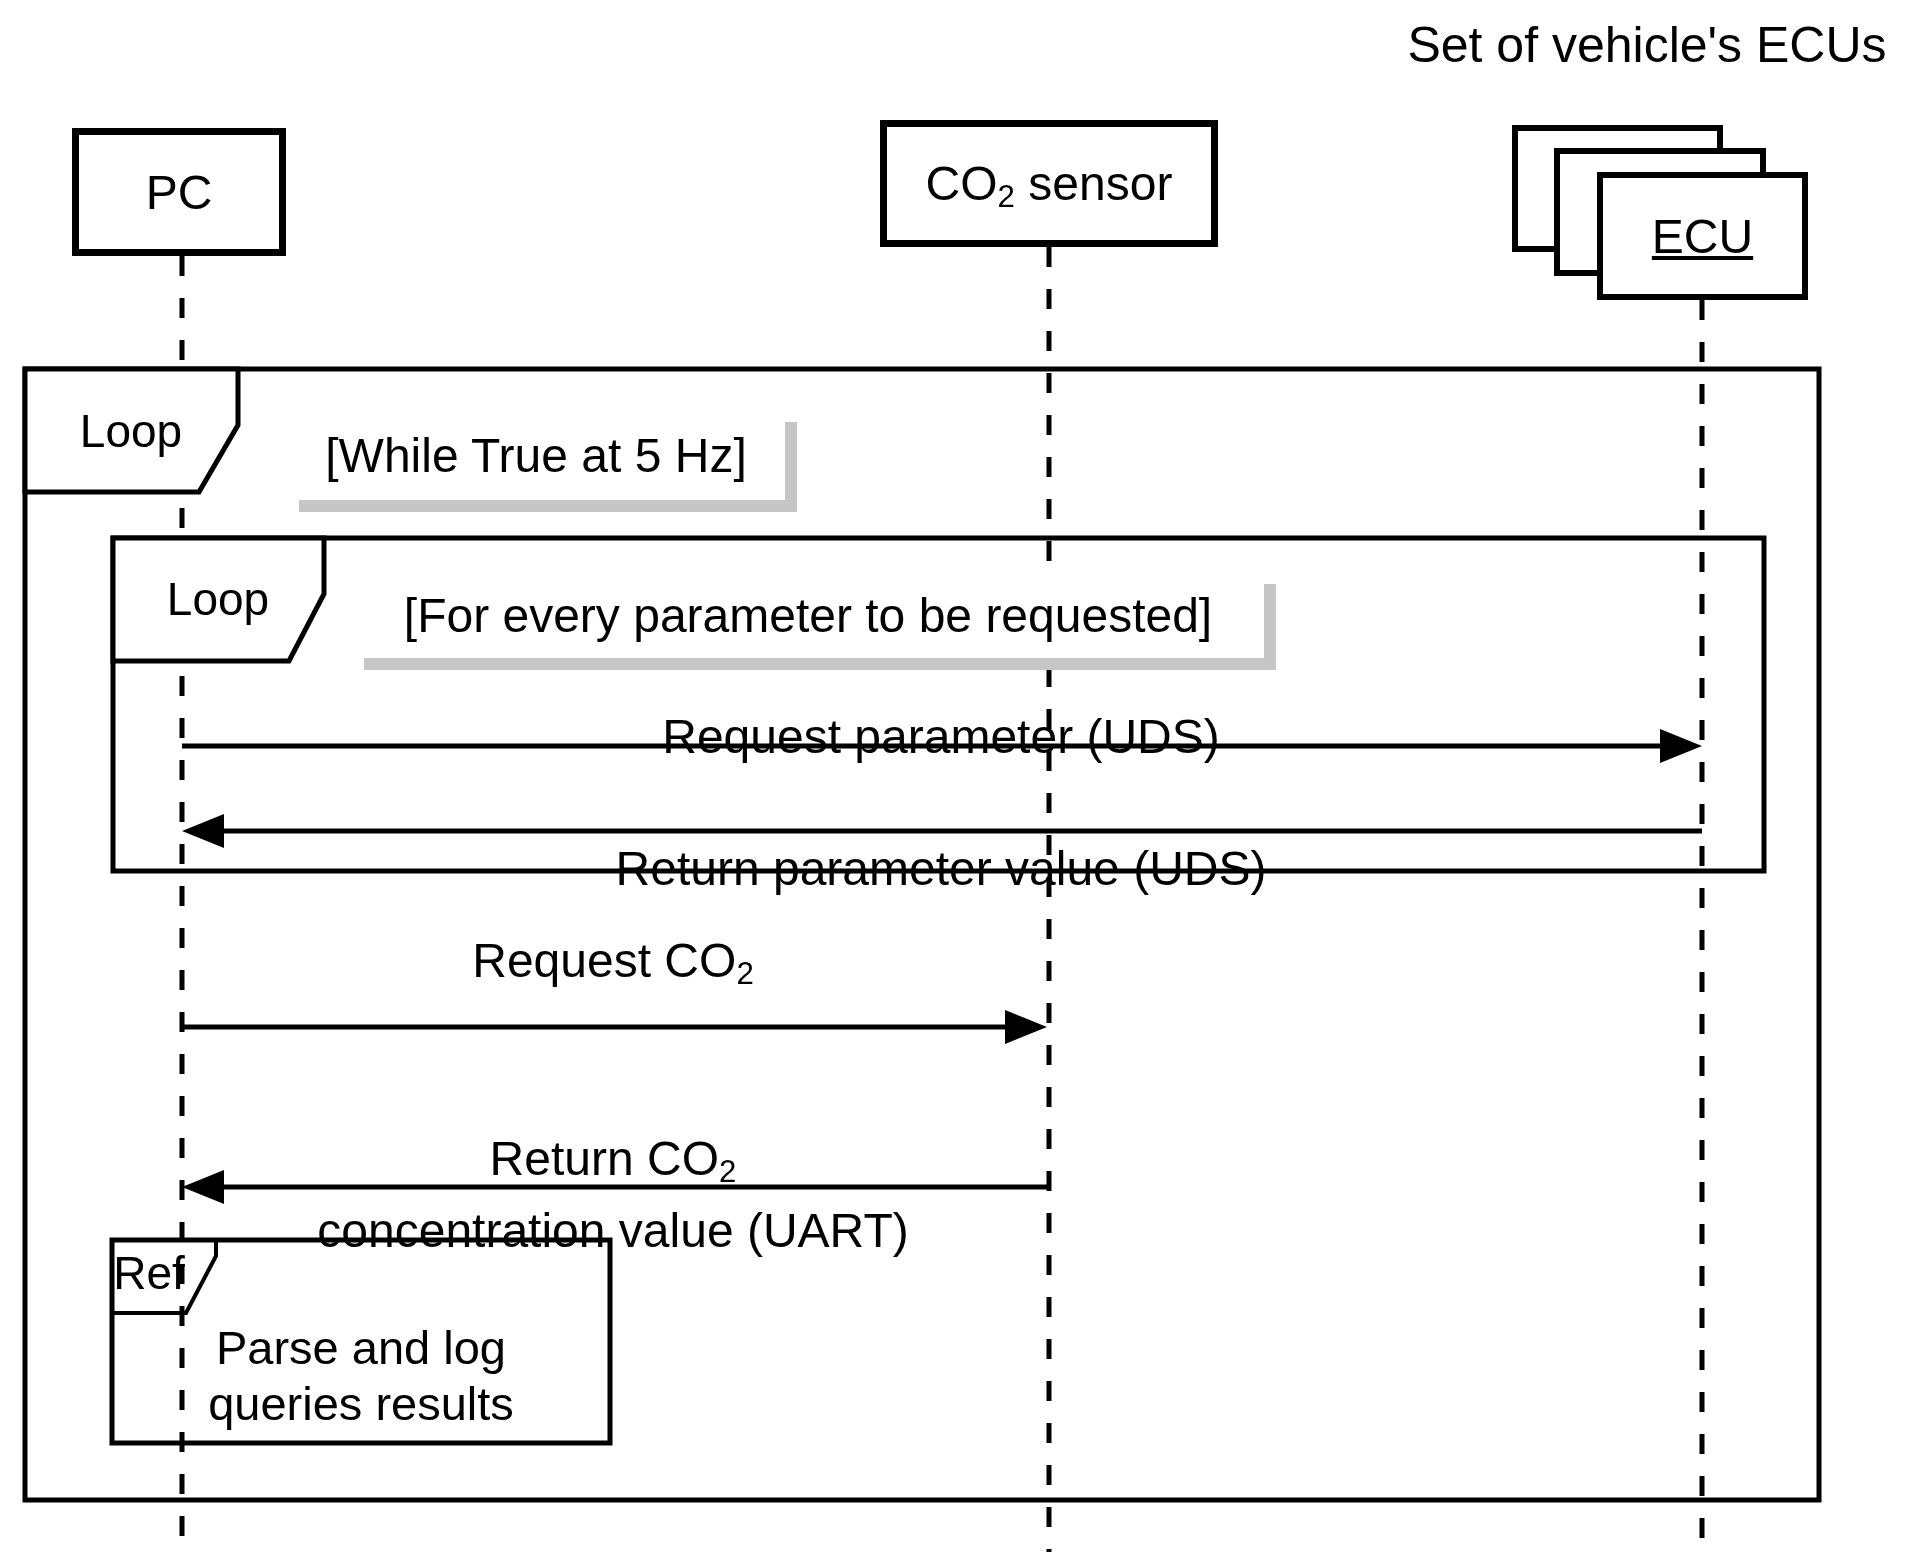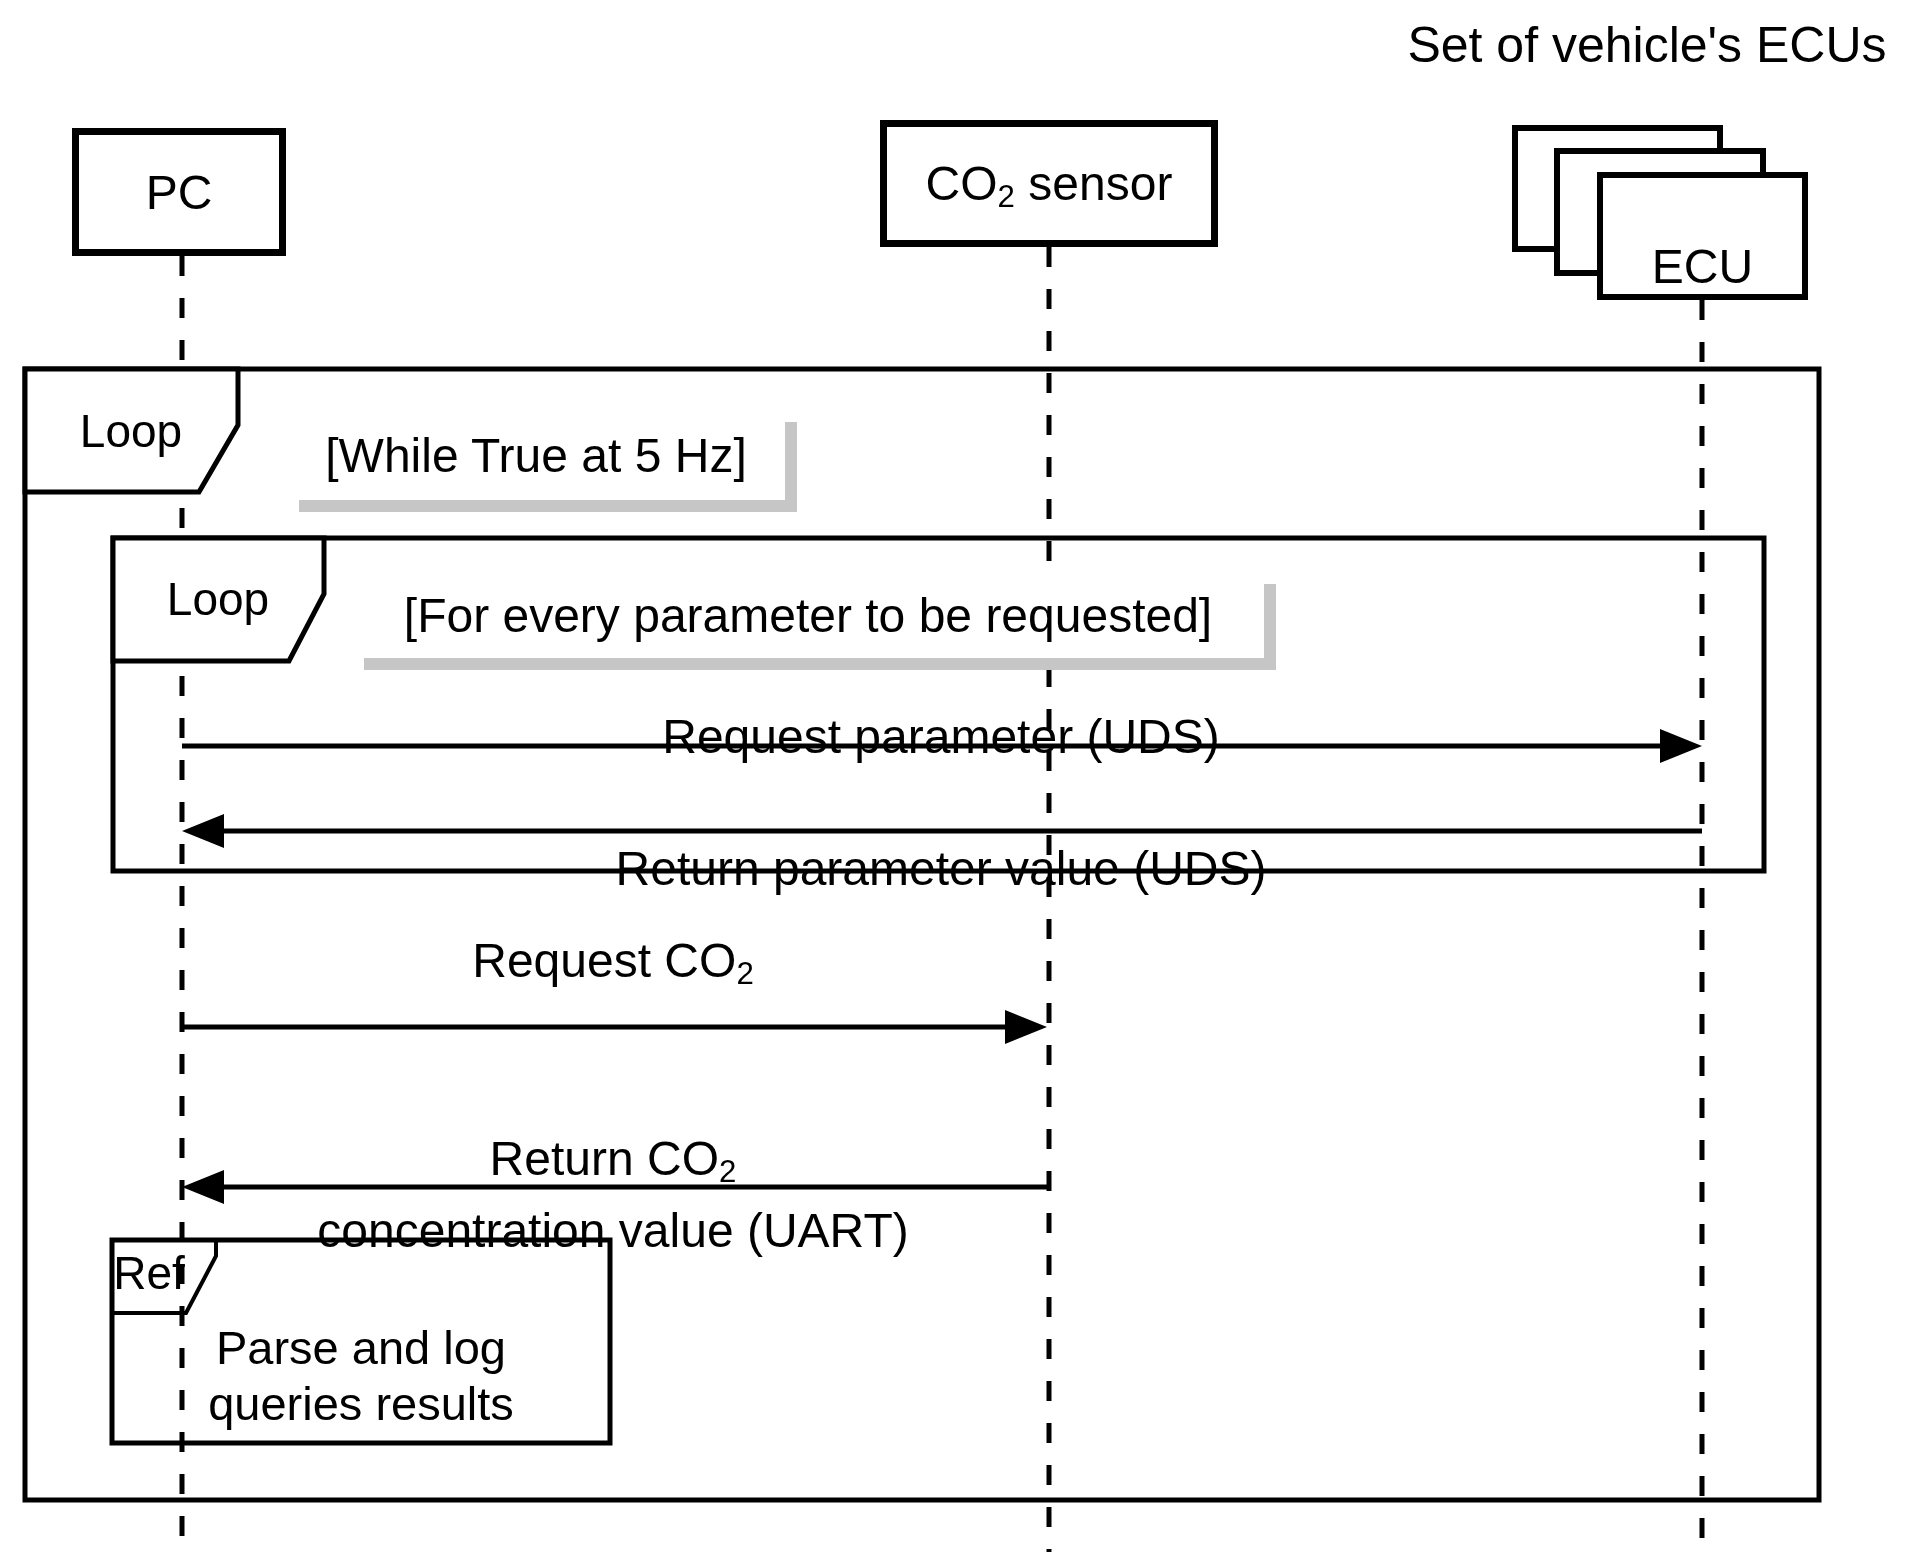--- a/index.html
+++ b/index.html
@@ -9,21 +9,21 @@
     width:1910px; height:1568px;
     font-family:"Liberation Sans","DejaVu Sans",sans-serif;
     color:var(--stroke);
   }
   .stage { position:relative; width:1910px; height:1568px; overflow:hidden; background:var(--bg); }
   svg.layer { position:absolute; left:0; top:0; }
 
   .ln   { stroke:var(--stroke); fill:none; }
   .wfill{ fill:var(--bg); }
   .afill{ fill:var(--stroke); stroke:none; }
-  .center{ display:flex; align-items:flex-end; justify-content:center; }
+  .center{ display:flex; align-items:center; justify-content:center;text-decoration:underline; }
 
   .actor-box {
     position:absolute; background:var(--bg);
     border:7px solid var(--stroke);
     display:flex; align-items:center; justify-content:center;
     font-size:48px;
   }
   .ecu-layer { position:absolute; background:var(--bg); border:6px solid var(--stroke); }
 
   .fragment-op { position:absolute; font-size:46px; display:flex; align-items:center; justify-content:center; }

